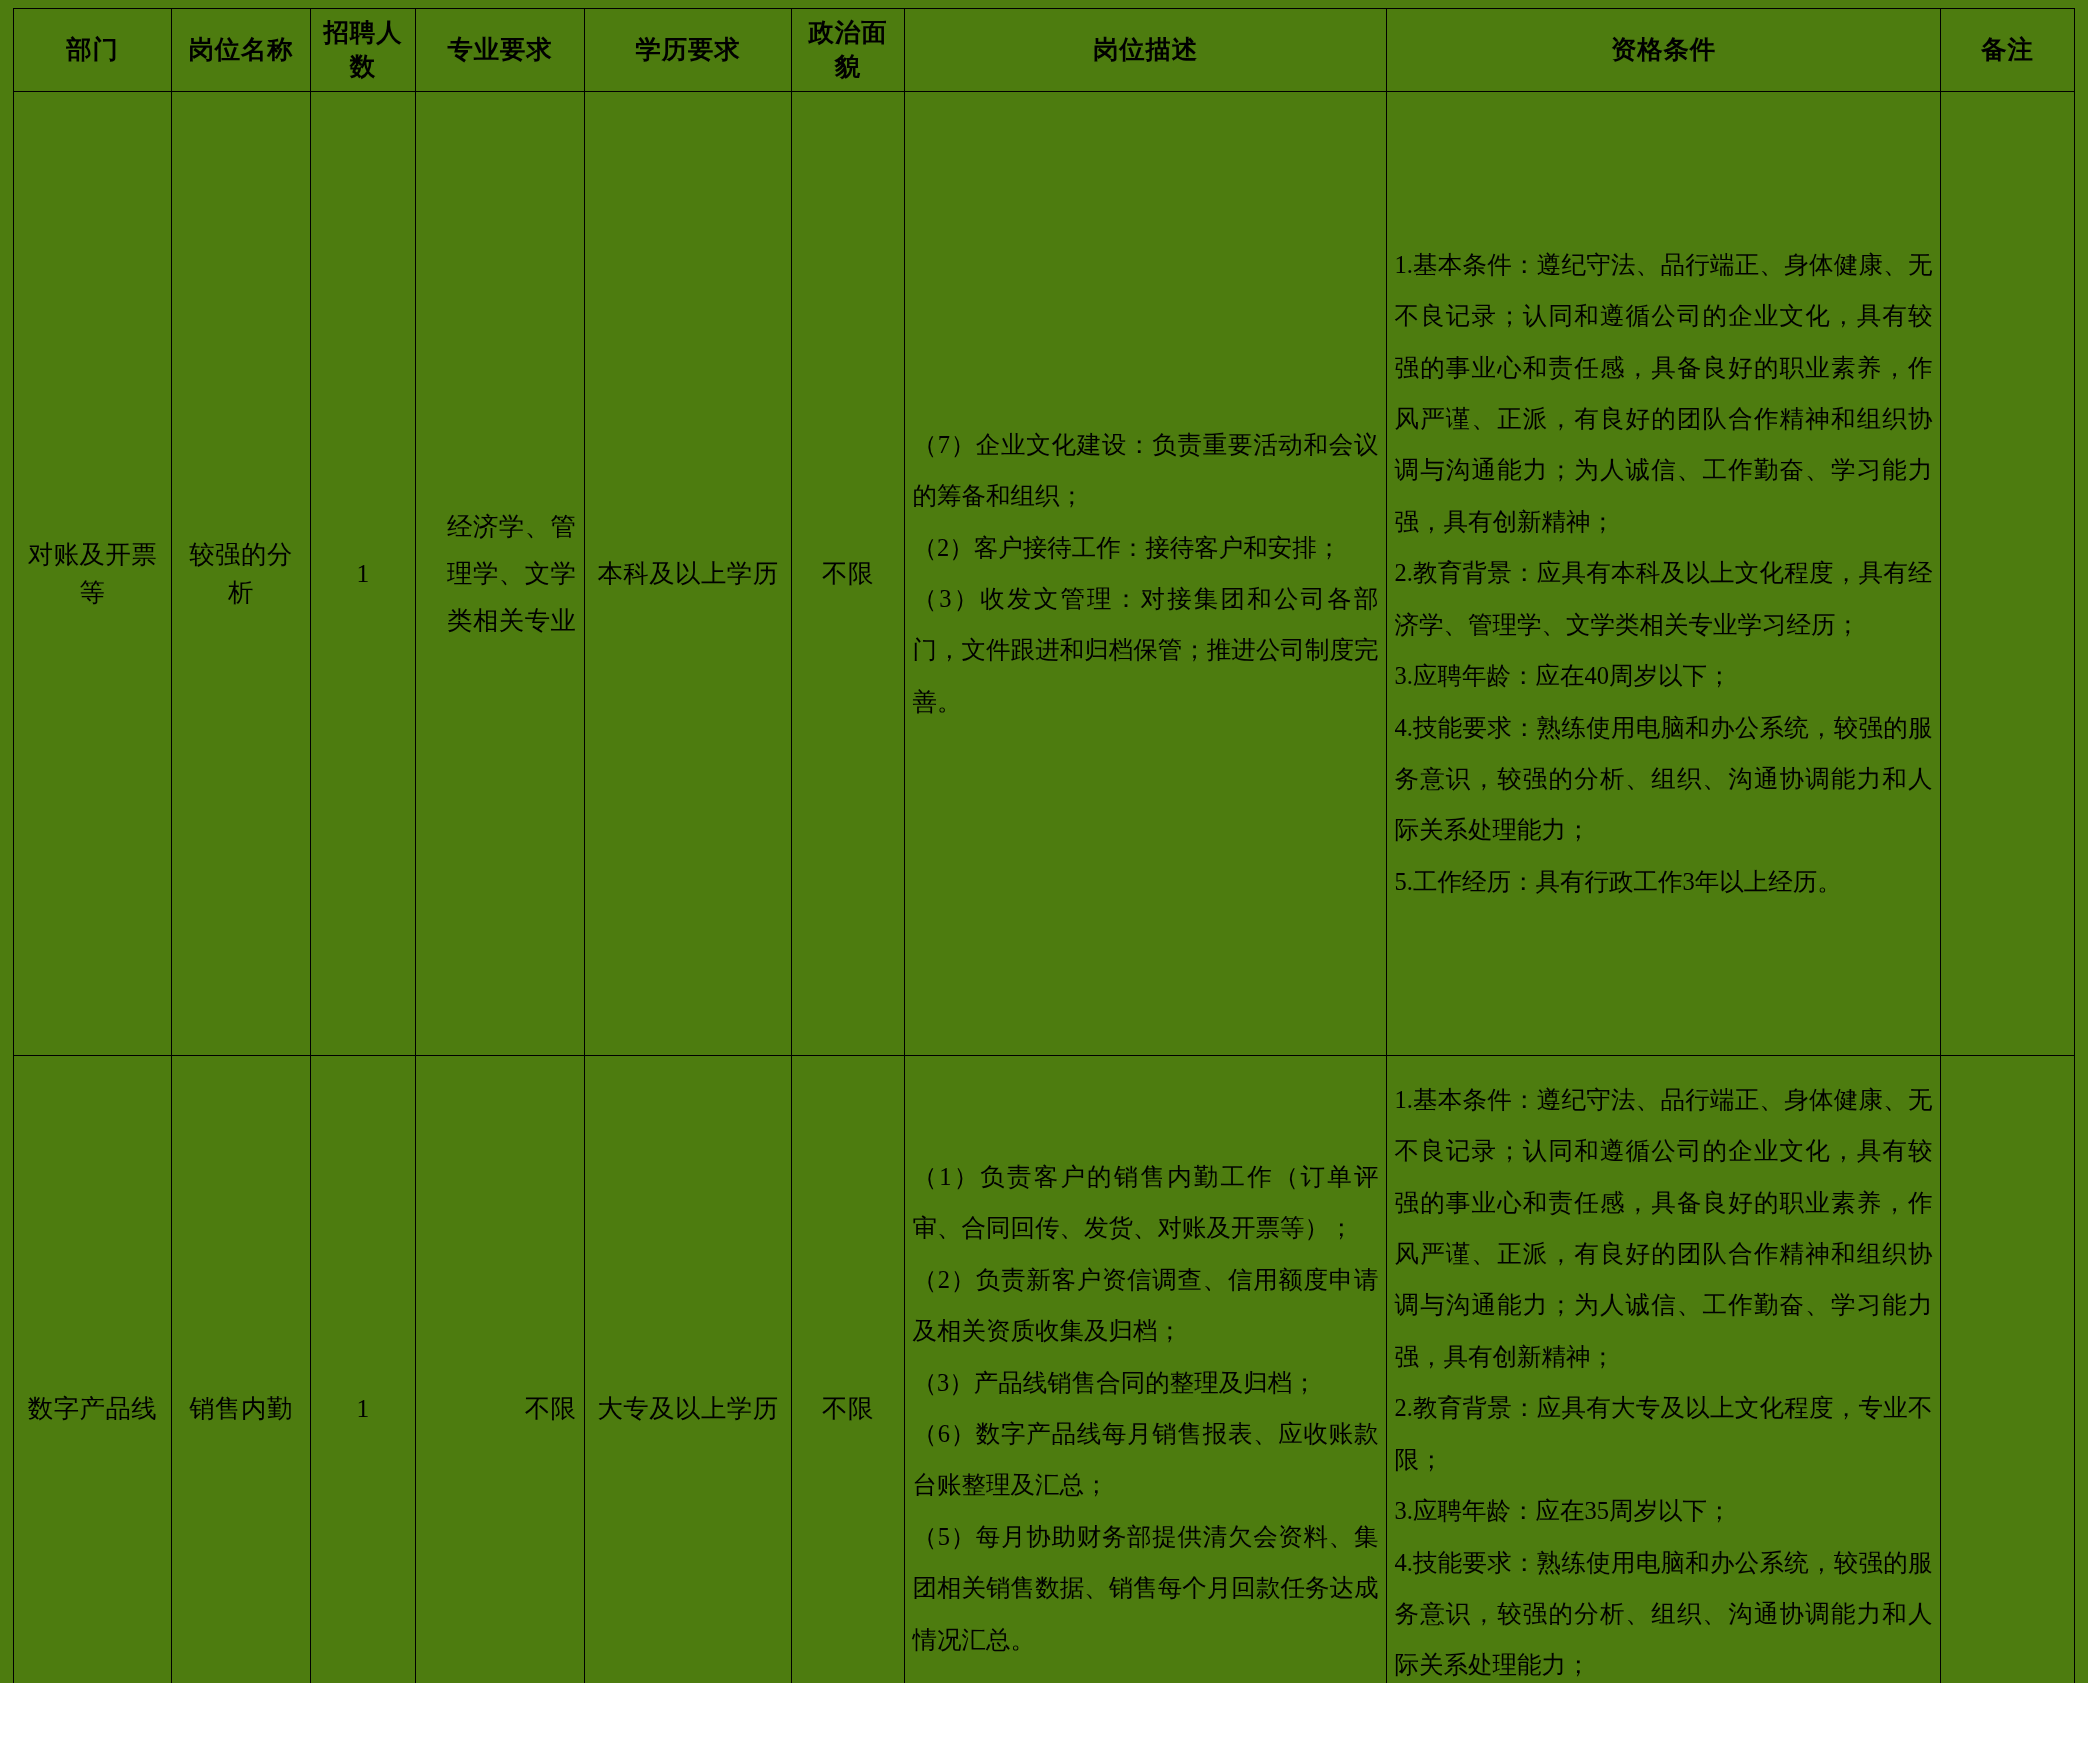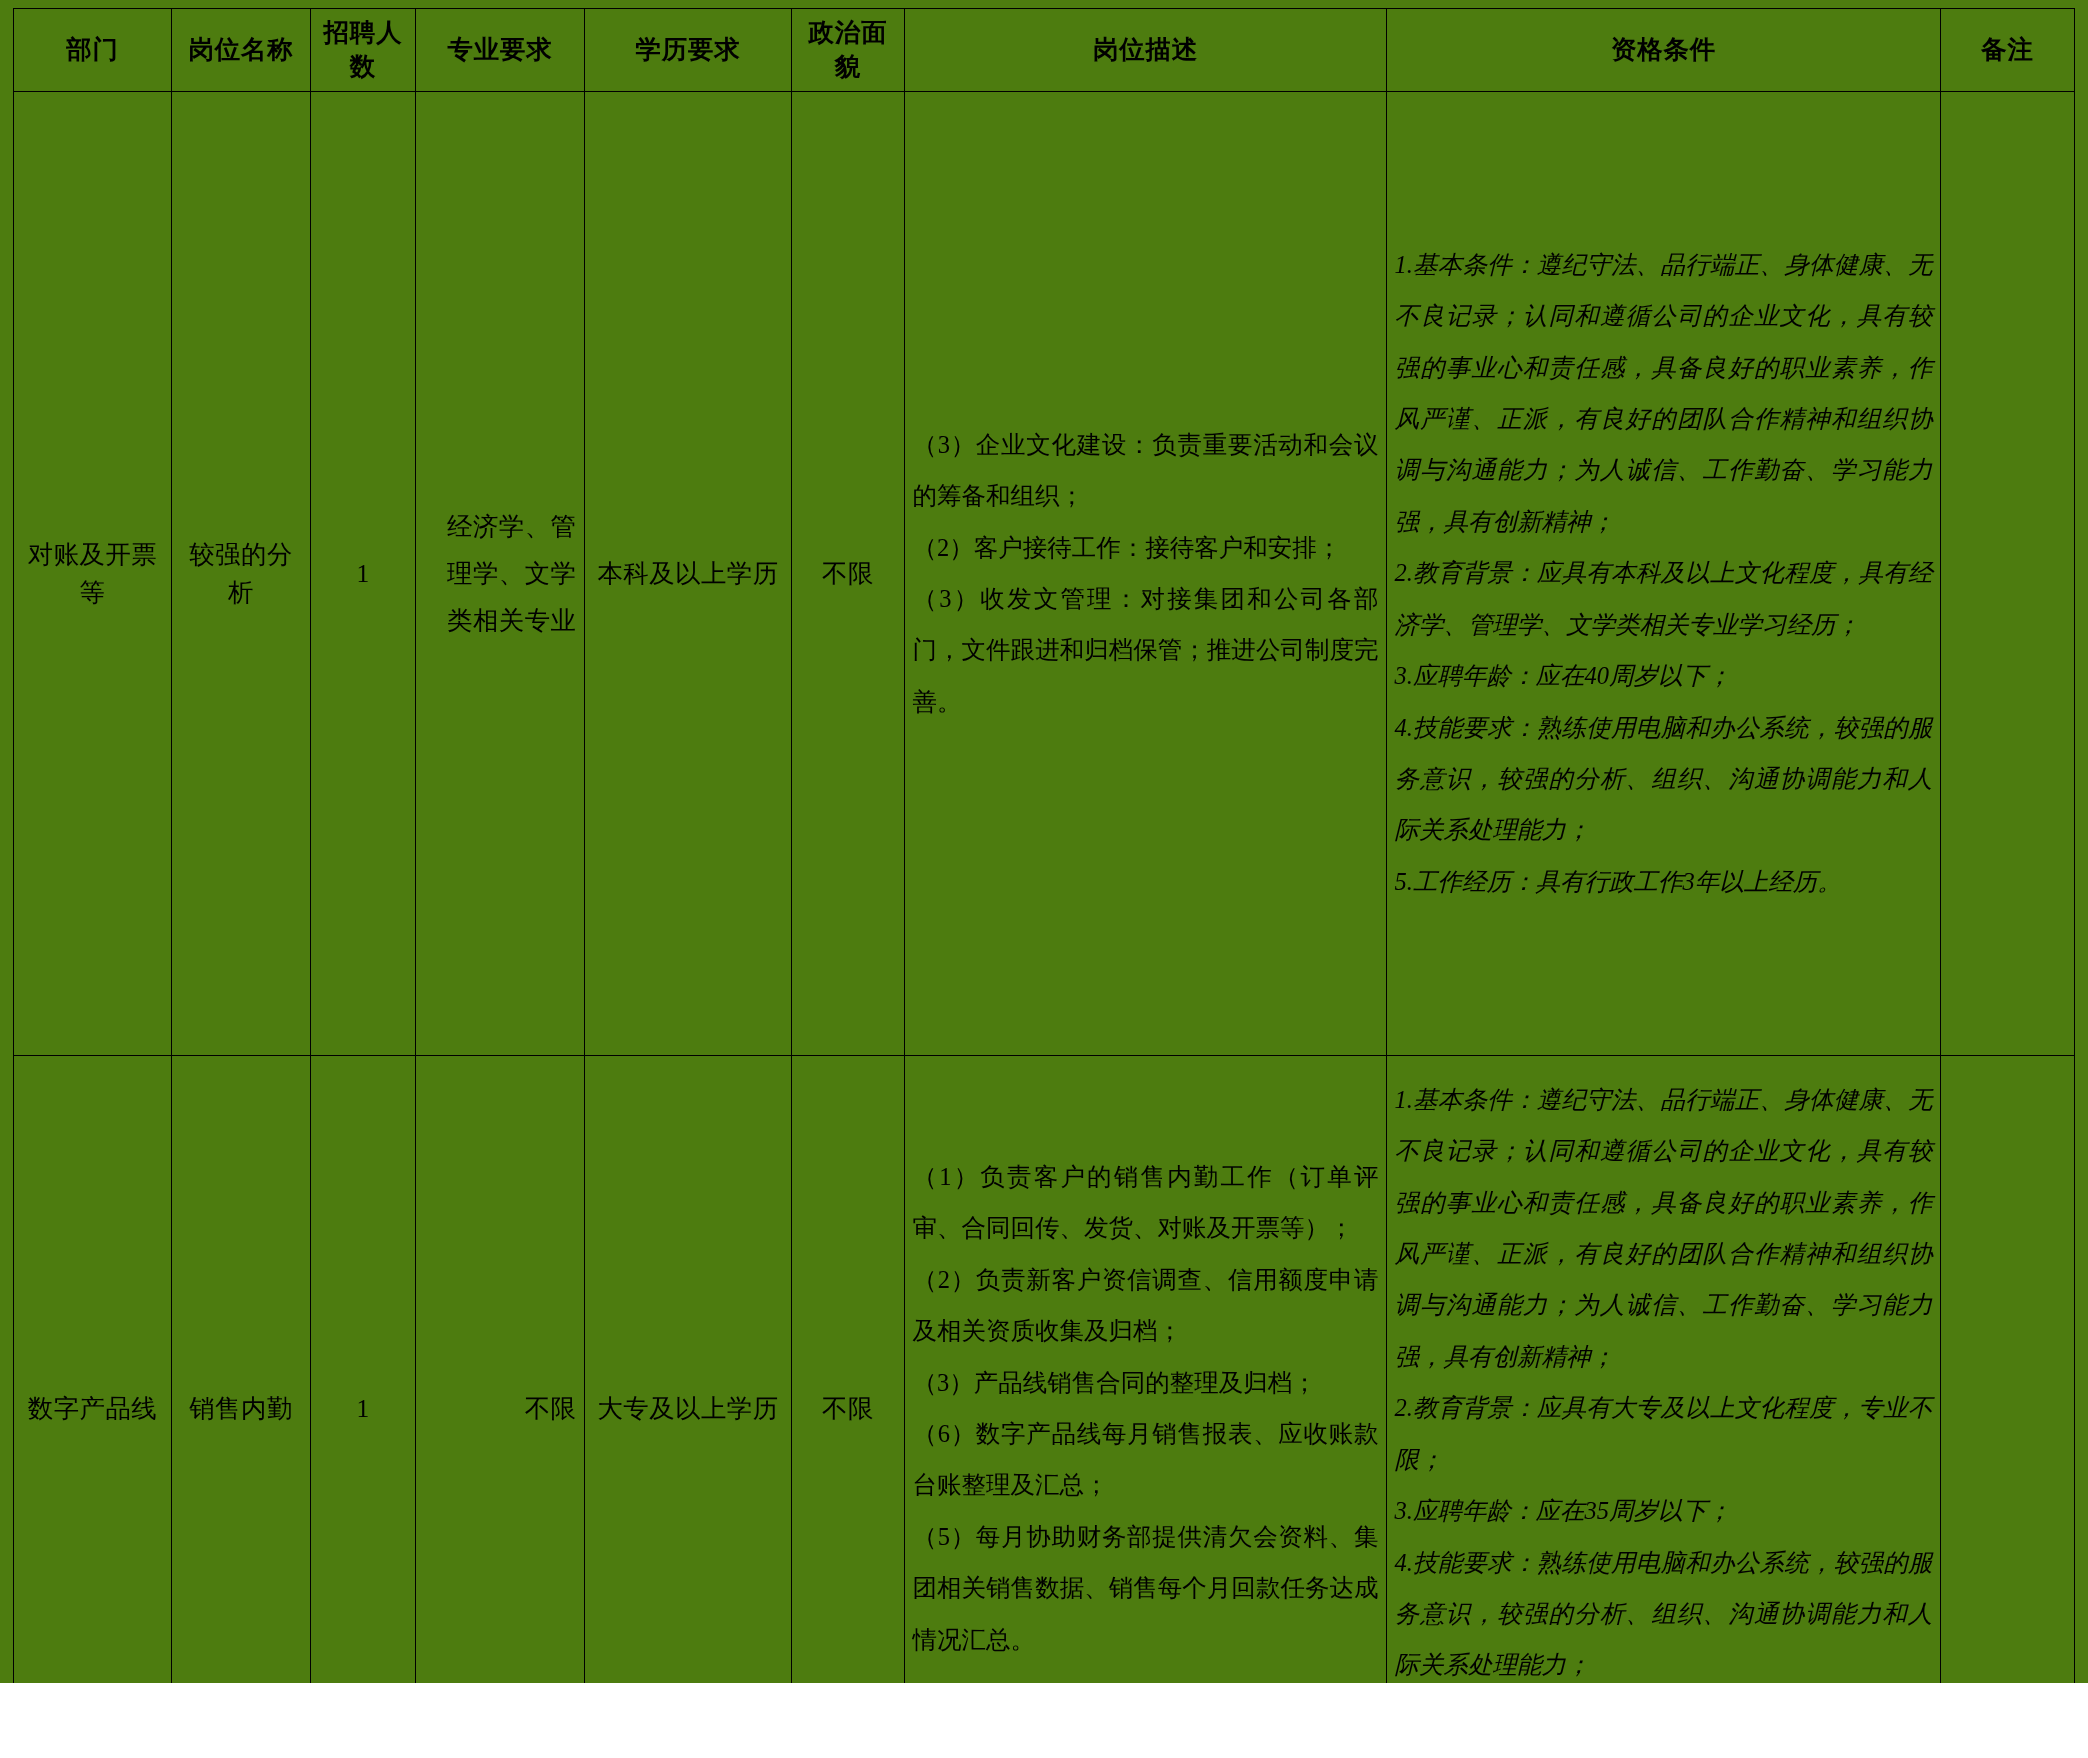--- a/index.html
+++ b/index.html
@@ -78,21 +78,21 @@
     padding-right: 24.5px;
   }
   .para {
     margin: 0;
     text-indent: 0;
   }
   .para + .para {
     margin-top: 0px;
   }
   .desc-inner { display: block; }
-  .qual-inner { display: block; font-style: italic; }
+  .qual-inner { display: block; }
   td.remark-cell { }
   
   tr.row-1 { height: 964px; }
   tr.row-2 { height: 706px; }
 </style>
 </head>
 <body>
 
 <div class="page">
   <table class="recruit-table">
@@ -123,21 +123,21 @@
     <tbody>
       <tr class="row-1">
         <td class="center-cell">对账及开票等</td>
         <td class="center-cell">较强的分析</td>
         <td class="center-cell">1</td>
         <td class="major-cell">经济学、管理学、文学类相关专业</td>
         <td class="center-cell">本科及以上学历</td>
         <td class="center-cell">不限</td>
         <td class="desc-cell">
           <span class="desc-inner">
-              <p class="para">（3）企业文化建设：负责重要活动和会议的筹备和组织；</p>
+              <p class="para">（7）企业文化建设：负责重要活动和会议的筹备和组织；</p>
               <p class="para">（2）客户接待工作：接待客户和安排；</p>
               <p class="para">（3）收发文管理：对接集团和公司各部门，文件跟进和归档保管；推进公司制度完善。</p>
             </span>
         </td>
         <td class="qual-cell">
           <span class="qual-inner">
               <p class="para">1.基本条件：遵纪守法、品行端正、身体健康、无不良记录；认同和遵循公司的企业文化，具有较强的事业心和责任感，具备良好的职业素养，作风严谨、正派，有良好的团队合作精神和组织协调与沟通能力；为人诚信、工作勤奋、学习能力强，具有创新精神；</p>
               <p class="para">2.教育背景：应具有本科及以上文化程度，具有经济学、管理学、文学类相关专业学习经历；</p>
               <p class="para">3.应聘年龄：应在40周岁以下；</p>
               <p class="para">4.技能要求：熟练使用电脑和办公系统，较强的服务意识，较强的分析、组织、沟通协调能力和人际关系处理能力；</p>

